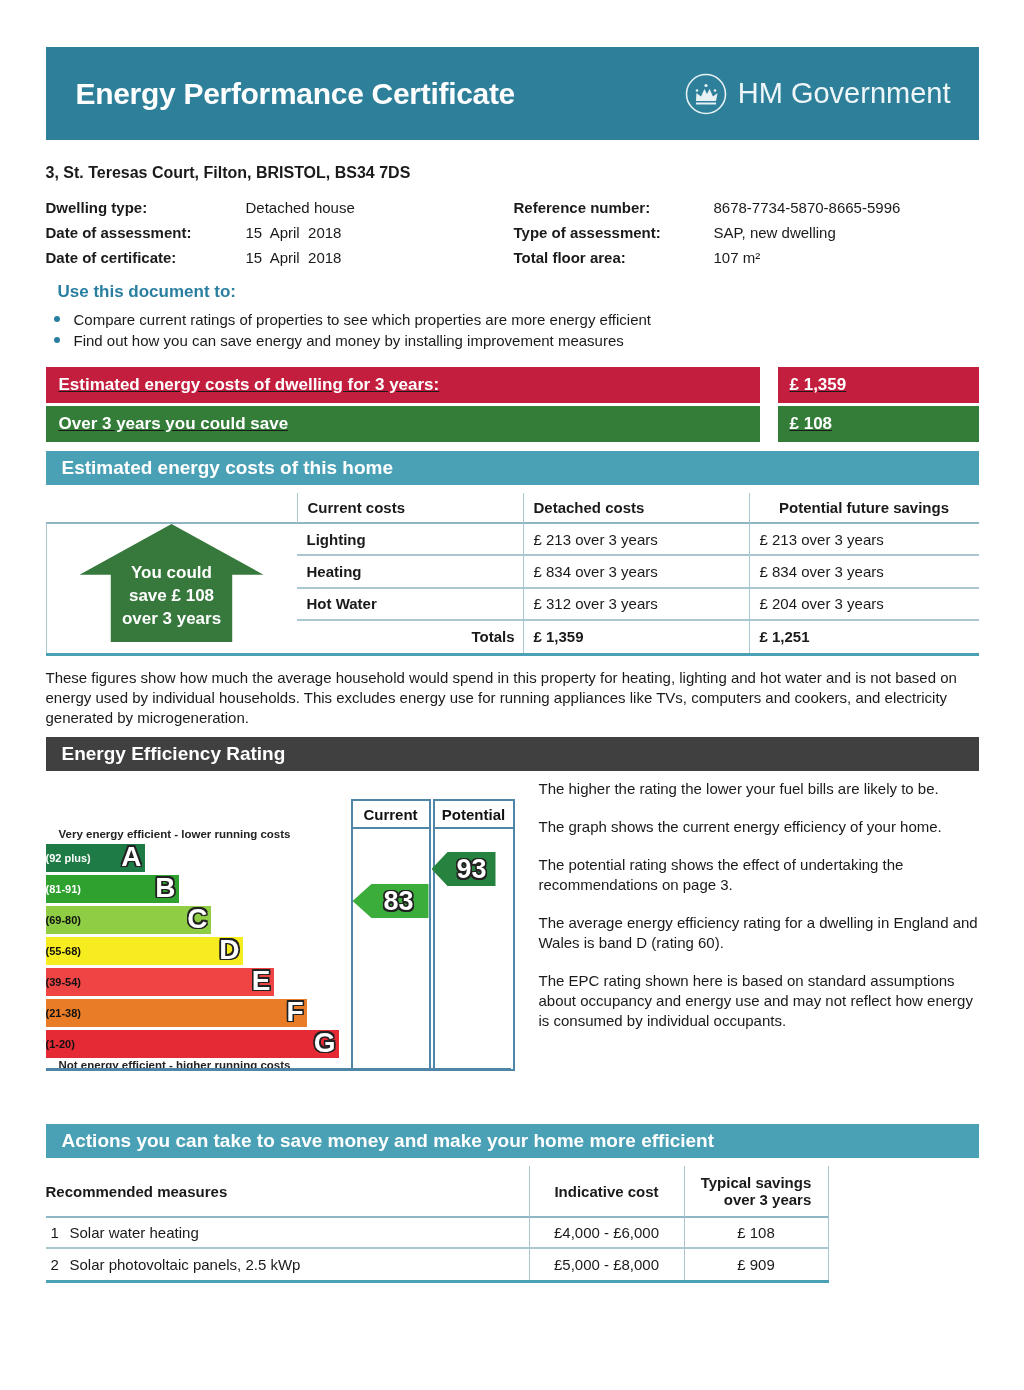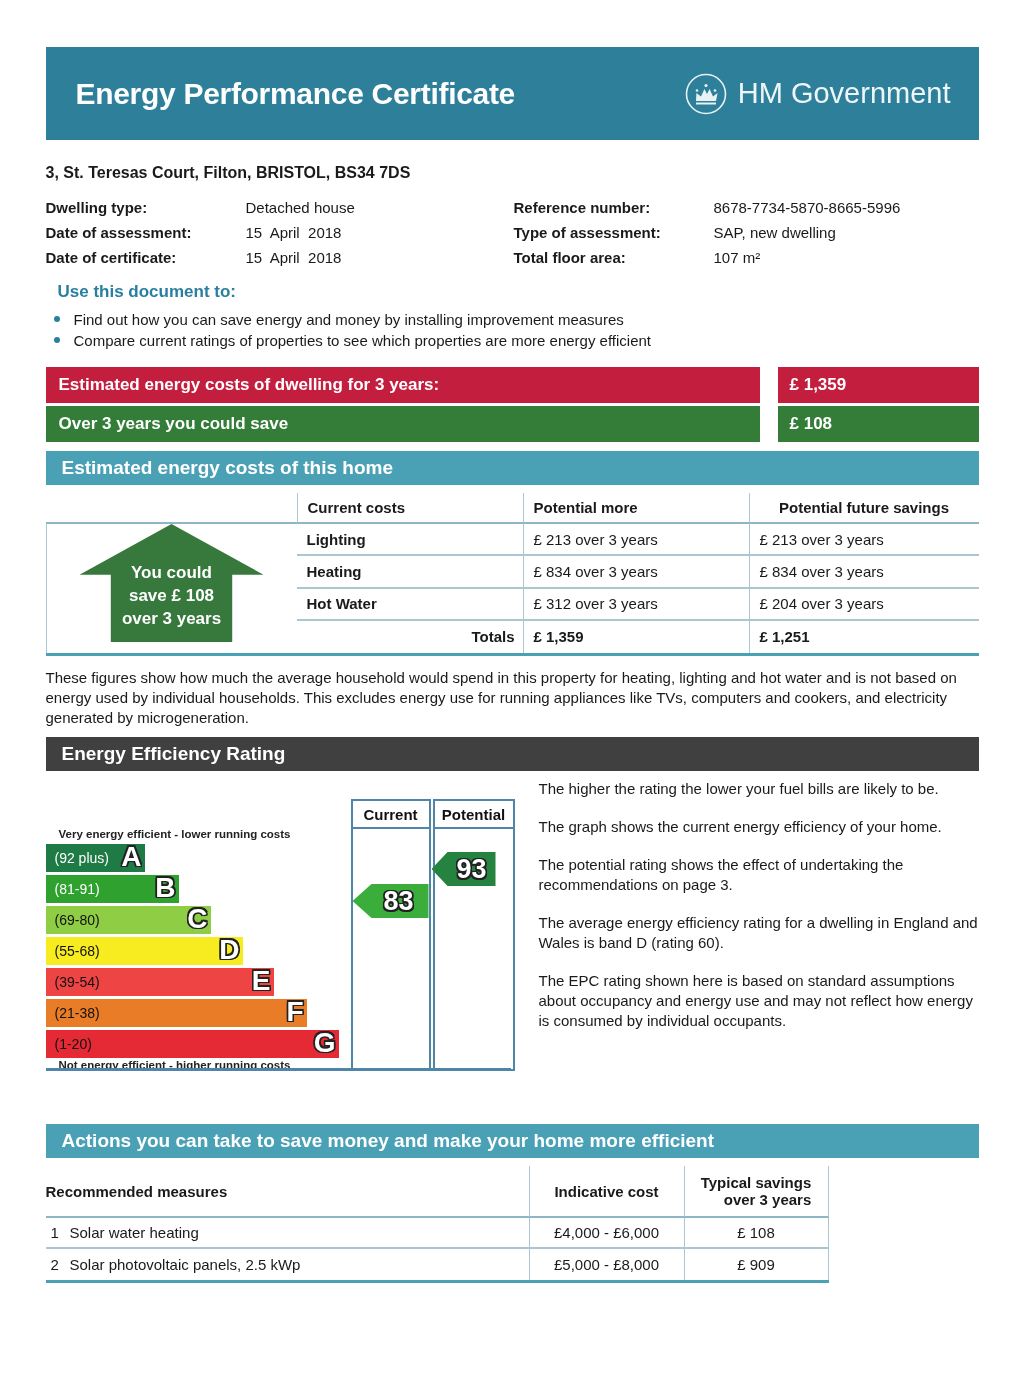--- a/index.html
+++ b/index.html
@@ -25,21 +25,21 @@
   .detail-value { white-space:pre; }
 
   
   .use-heading { margin-top:12px; color:#2a7fa0; font-size:17px; font-weight:bold;padding-left:12px; }
   .use-bullets { margin-top:7px; }
   .use-bullet { display:flex; font-size:15px; line-height:21px; }
   .bullet-dot { width:6px; height:6px; border-radius:50%; background:#2a7fa0; margin:7px 14px 0 8px; flex:0 0 6px; }
 
   
   .banners { margin-top:16px; display:flex; flex-direction:column; gap:3px; }
-  .banner { display:flex; gap:18px; height:36px; }
+  .banner { display:flex; gap:18px; height:36px;text-decoration:underline; }
   .banner-label { flex:1; color:#fff; font-weight:bold; font-size:17px; display:flex; align-items:center; padding-left:13px; }
   .banner-value { width:201px; color:#fff; font-weight:bold; font-size:17px; display:flex; align-items:center; padding-left:12px; }
 
   
   .section-bar { margin-top:9px; height:34px; background:#4aa1b6; color:#fff; font-size:19px; font-weight:bold;
                  display:flex; align-items:center; padding-left:16px; }
 
   
   .costs-table { margin-top:8px; display:grid; grid-template-columns:251px 226px 226px 230px;
                  border-bottom:3px solid #4aa0b5; }
@@ -64,21 +64,21 @@
   .col-box { position:absolute; top:20px; height:272px; border:2px solid #4f86a7; }
   .col-current { left:305px; width:80px; }
   .col-potential { left:387px; width:82px; }
   .col-head { height:28px; border-bottom:2px solid #4f86a7; display:flex; align-items:center; justify-content:center;
               font-weight:bold; font-size:15px; color:#111; }
   .scale-label { position:absolute; left:13px; font-size:11.5px; font-weight:bold; color:#222; }
   .scale-top { top:49px; }
   .scale-bottom { top:280px; }
   .bands { position:absolute; left:0; top:65px; width:305px; }
   .band { position:relative; height:28px; margin-bottom:3px; display:flex; align-items:center; }
-  .band-range { font-size:14px; font-weight:normal; padding-left:9px; }
+  .band-range { font-size:11px; font-weight:bold; }
   .band:nth-child(-n+2) .band-range { color:#fff; }
   .band:nth-child(n+3) .band-range { color:#111; }
   .band-letter { position:absolute; right:3px; top:50%; transform:translateY(-54%); font-size:28px; font-weight:bold; color:#fff;
                  text-shadow:-1.5px -1.5px 0 #222,1.5px -1.5px 0 #222,-1.5px 1.5px 0 #222,1.5px 1.5px 0 #222,-1.5px 0 0 #222,1.5px 0 0 #222,0 -1.5px 0 #222,0 1.5px 0 #222; }
   .band-a { width:99px; } .band-b { width:133px; } .band-c { width:165px; }
   .band-d { width:197px; } .band-e { width:228px; } .band-f { width:261px; } .band-g { width:293px; }
   .rating-arrow { position:absolute; height:34px; display:flex; align-items:center; justify-content:center;
                   clip-path:polygon(0 50%, 25% 0, 100% 0, 100% 100%, 25% 100%); }
   .arrow-current { left:307px; top:105px; width:76px; }
   .arrow-potential { left:386px; top:73px; width:64px; }
@@ -152,45 +152,45 @@
         <span class="detail-label">Total floor area:</span>
         <span class="detail-value">107 m²</span>
       </div>
     </div>
   </div>
 
   <div class="use-heading">Use this document to:</div>
   <div class="use-bullets">
     <div class="use-bullet">
       <span class="bullet-dot"></span>
-      <span>Find out how you can save energy and money by installing improvement measures</span>
+      <span>Compare current ratings of properties to see which properties are more energy efficient</span>
     </div>
     <div class="use-bullet">
       <span class="bullet-dot"></span>
-      <span>Compare current ratings of properties to see which properties are more energy efficient</span>
+      <span>Find out how you can save energy and money by installing improvement measures</span>
     </div>
   </div>
 
   <div class="banners">
     <div class="banner">
       <div class="banner-label" style="background: rgb(196, 30, 63);">Estimated energy costs of dwelling for 3 years:</div>
       <div class="banner-value" style="background: rgb(196, 30, 63);">£ 1,359</div>
     </div>
     <div class="banner">
       <div class="banner-label" style="background: rgb(51, 125, 56);">Over 3 years you could save</div>
       <div class="banner-value" style="background: rgb(51, 125, 56);">£ 108</div>
     </div>
   </div>
 
   <div class="section-bar" style="background: rgb(74, 161, 182);">Estimated energy costs of this home</div>
 
   <div class="costs-table">
     <div class="ct-cell ct-head"></div>
     <div class="ct-cell ct-head ct-val">Current costs</div>
-    <div class="ct-cell ct-head ct-val">Potential more</div>
+    <div class="ct-cell ct-head ct-val">Detached costs</div>
     <div class="ct-cell ct-head ct-savings-head">Potential future savings</div>
 
     <div class="ct-cell ct-cat">Lighting</div>
     <div class="ct-cell ct-val">£ 213 over 3 years</div>
     <div class="ct-cell ct-val">£ 213 over 3 years</div>
     <div class="ct-cell ct-savings">
       <div class="house" style="background: rgb(55, 121, 60);">
         <div class="house-text">You could
 save £ 108
 over 3 years</div>

